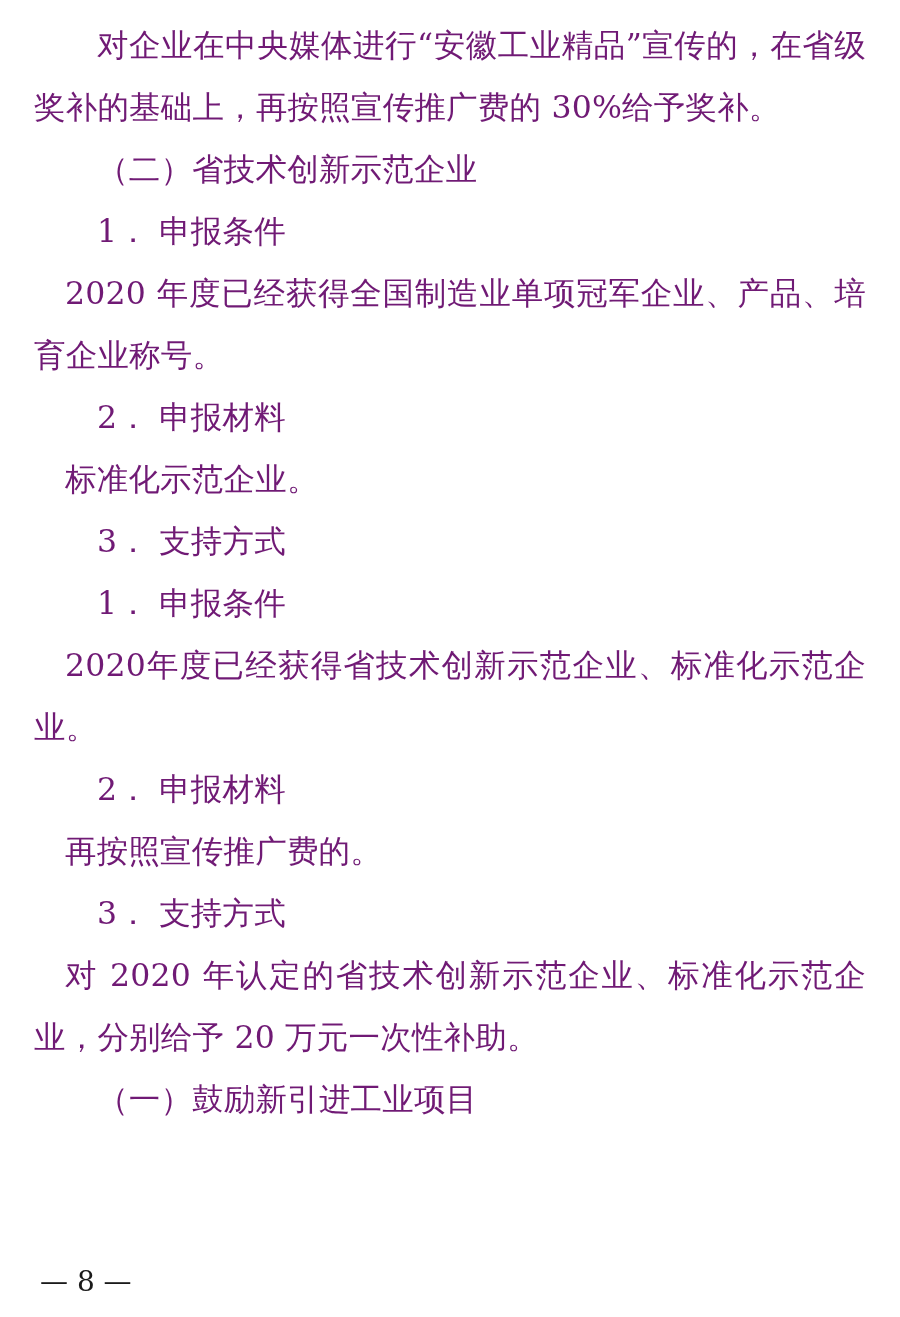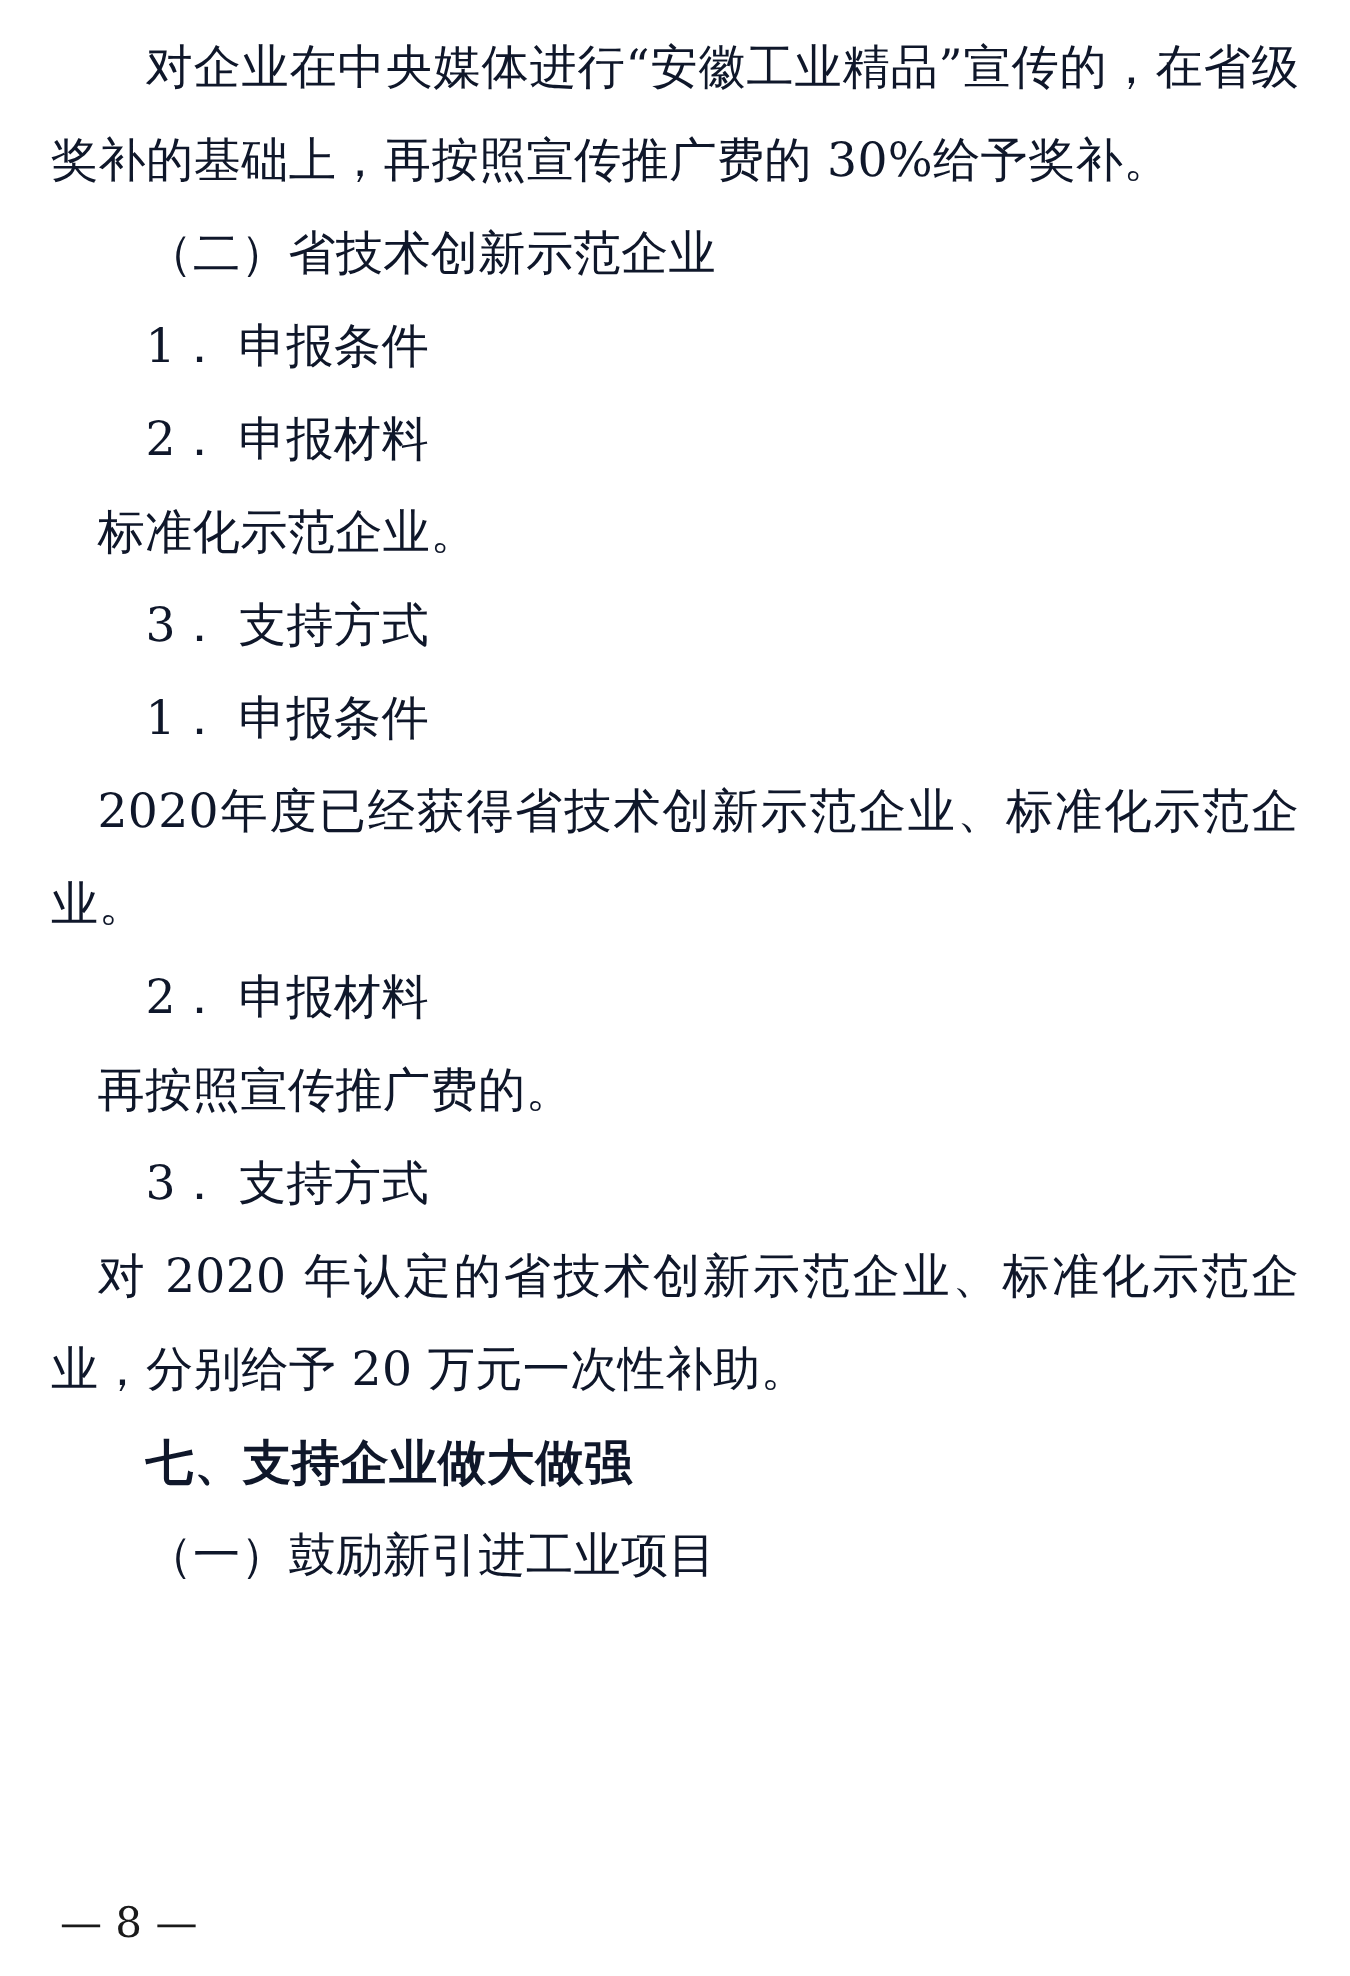--- a/index.html
+++ b/index.html
@@ -27,21 +27,21 @@
   .doc-body {
     margin-top: 4px;
   }
   p.para {
     margin: 0 0 0 0;
     font-size: 31.5px;
     line-height: 62px;
     text-align: justify;
     text-justify: inter-ideograph;
     letter-spacing: 0.2px;
-    color: #0f172a;
+    color: #701a75;
   }
   p.indent2 {
     text-indent: 63px;
   }
   p.indent1 {
     text-indent: 31px;
   }
   p.heading {
     font-weight: bold;
     font-size: 32px;
@@ -65,30 +65,30 @@
 </style>
 </head>
 <body>
 
 <div class="page">
 
   <div class="doc-body">
     <p class="para indent2">对企业在中央媒体进行“安徽工业精品”宣传的，在省级奖补的基础上，再按照宣传推广费的 30%给予奖补。</p>
     <p class="para indent2">（二）省技术创新示范企业</p>
     <p class="para indent2">1． 申报条件</p>
+    <p class="para indent1">2020 年度已经获得全国制造业单项冠军企业、产品、培育企业称号。</p>
     <p class="para indent2">2． 申报材料</p>
     <p class="para indent1">标准化示范企业。</p>
     <p class="para indent2">3． 支持方式</p>
     <p class="para indent2">1． 申报条件</p>
     <p class="para indent1">2020年度已经获得省技术创新示范企业、标准化示范企业。</p>
     <p class="para indent2">2． 申报材料</p>
     <p class="para indent1">再按照宣传推广费的。</p>
     <p class="para indent2">3． 支持方式</p>
     <p class="para indent1">对 2020 年认定的省技术创新示范企业、标准化示范企业，分别给予 20 万元一次性补助。</p>
-    <p class="para heading">七、支持企业做大做强</p>
     <p class="para indent2">（一）鼓励新引进工业项目</p>
 
   </div>
 
   <div class="footer">
     <span class="pagenum">— 8 —</span>
   </div>
 
 </div>
 

